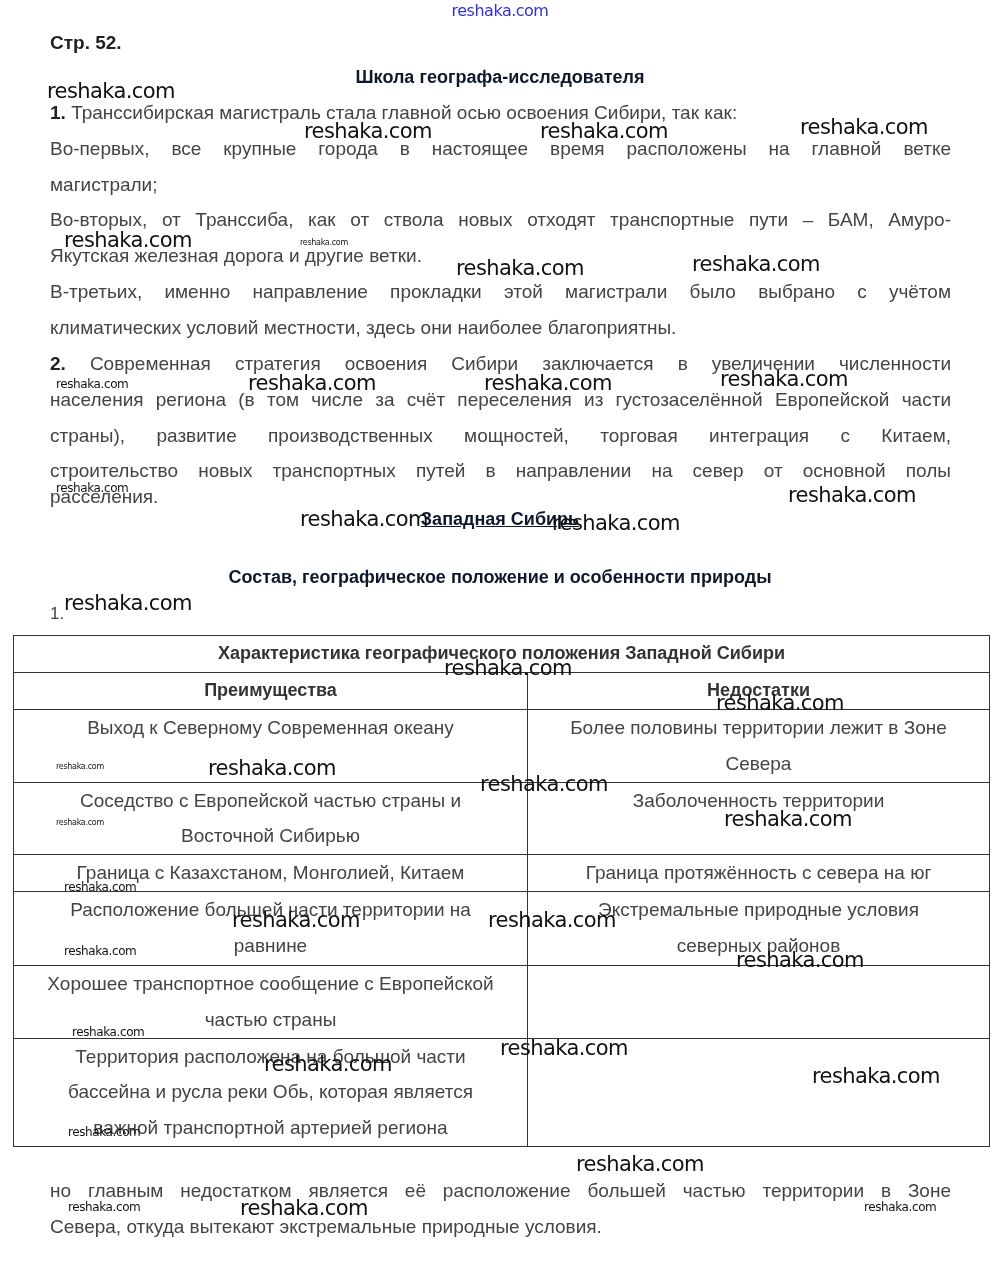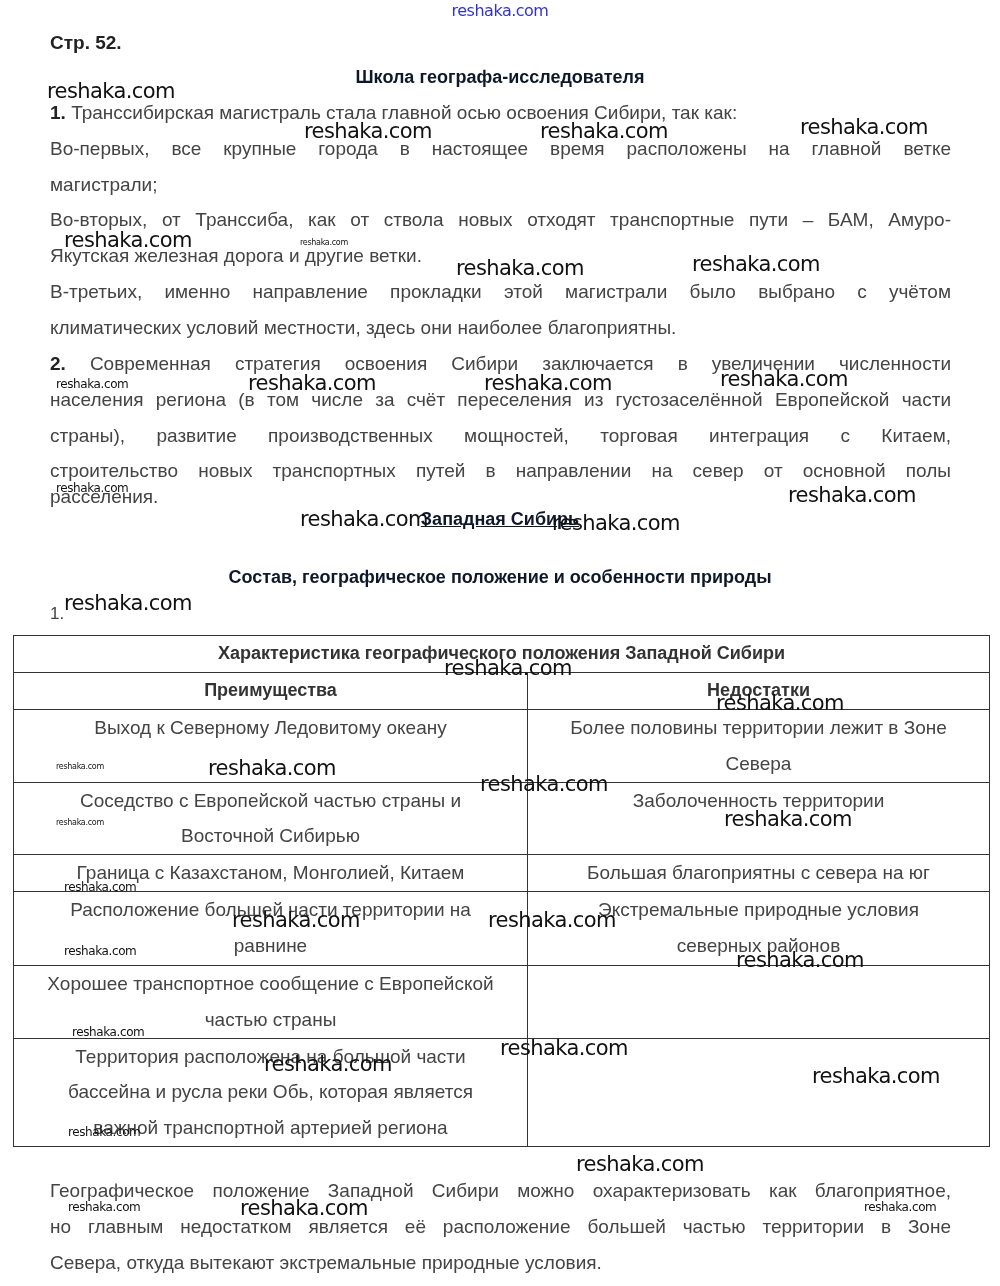--- a/index.html
+++ b/index.html
@@ -57,42 +57,42 @@
   <tbody>
       <tr>
     <th class="title" colspan="2">Характеристика географического положения Западной Сибири</th>
   </tr>
   <tr>
     <th class="colh c-left">Преимущества</th>
     <th class="colh">Недостатки</th>
   </tr>
   <tr style="height:71px;">
     <td>
-          <div>Выход к Северному Ледовитому океану</div>
+          <div>Выход к Северному Современная океану</div>
         </td>
     <td>
           <div>Более половины территории лежит в Зоне</div>
           <div>Севера</div>
         </td>
   </tr>
   <tr style="height:72px;">
     <td>
           <div>Соседство с Европейской частью страны и</div>
           <div>Восточной Сибирью</div>
         </td>
     <td>
           <div>Заболоченность территории</div>
         </td>
   </tr>
   <tr style="height:36px;">
     <td>
           <div>Граница с Казахстаном, Монголией, Китаем</div>
         </td>
     <td>
-          <div>Большая благоприятны с севера на юг</div>
+          <div>Граница протяжённость с севера на юг</div>
         </td>
   </tr>
   <tr style="height:74px;">
     <td>
           <div>Расположение большей части территории на</div>
           <div>равнине</div>
         </td>
     <td>
           <div>Экстремальные природные условия</div>
           <div>северных районов</div>
@@ -110,21 +110,20 @@
           <div>Территория расположена на большой части</div>
           <div>бассейна и русла реки Обь, которая является</div>
           <div>важной транспортной артерией региона</div>
         </td>
     <td></td>
   </tr>
 </tbody>
   </table>
 
 <div class="para" style="top:1173px;">
-  <span class="line">Географическое положение Западной Сибири можно охарактеризовать как благоприятное,</span>
   <span class="line">но главным недостатком является её расположение большей частью территории в Зоне</span>
   <span class="line last">Севера, откуда вытекают экстремальные природные условия.</span>
 </div>
 
 <div class="wm-big" style="left:47px; top:79px;">reshaka.com</div>
 <div class="wm-big" style="left:304px; top:119px;">reshaka.com</div>
 <div class="wm-big" style="left:540px; top:119px;">reshaka.com</div>
 <div class="wm-big" style="left:800px; top:115px;">reshaka.com</div>
 <div class="wm-big" style="left:64px; top:228px;">reshaka.com</div>
 <div class="wm-tiny" style="left:300px; top:238px;">reshaka.com</div>

